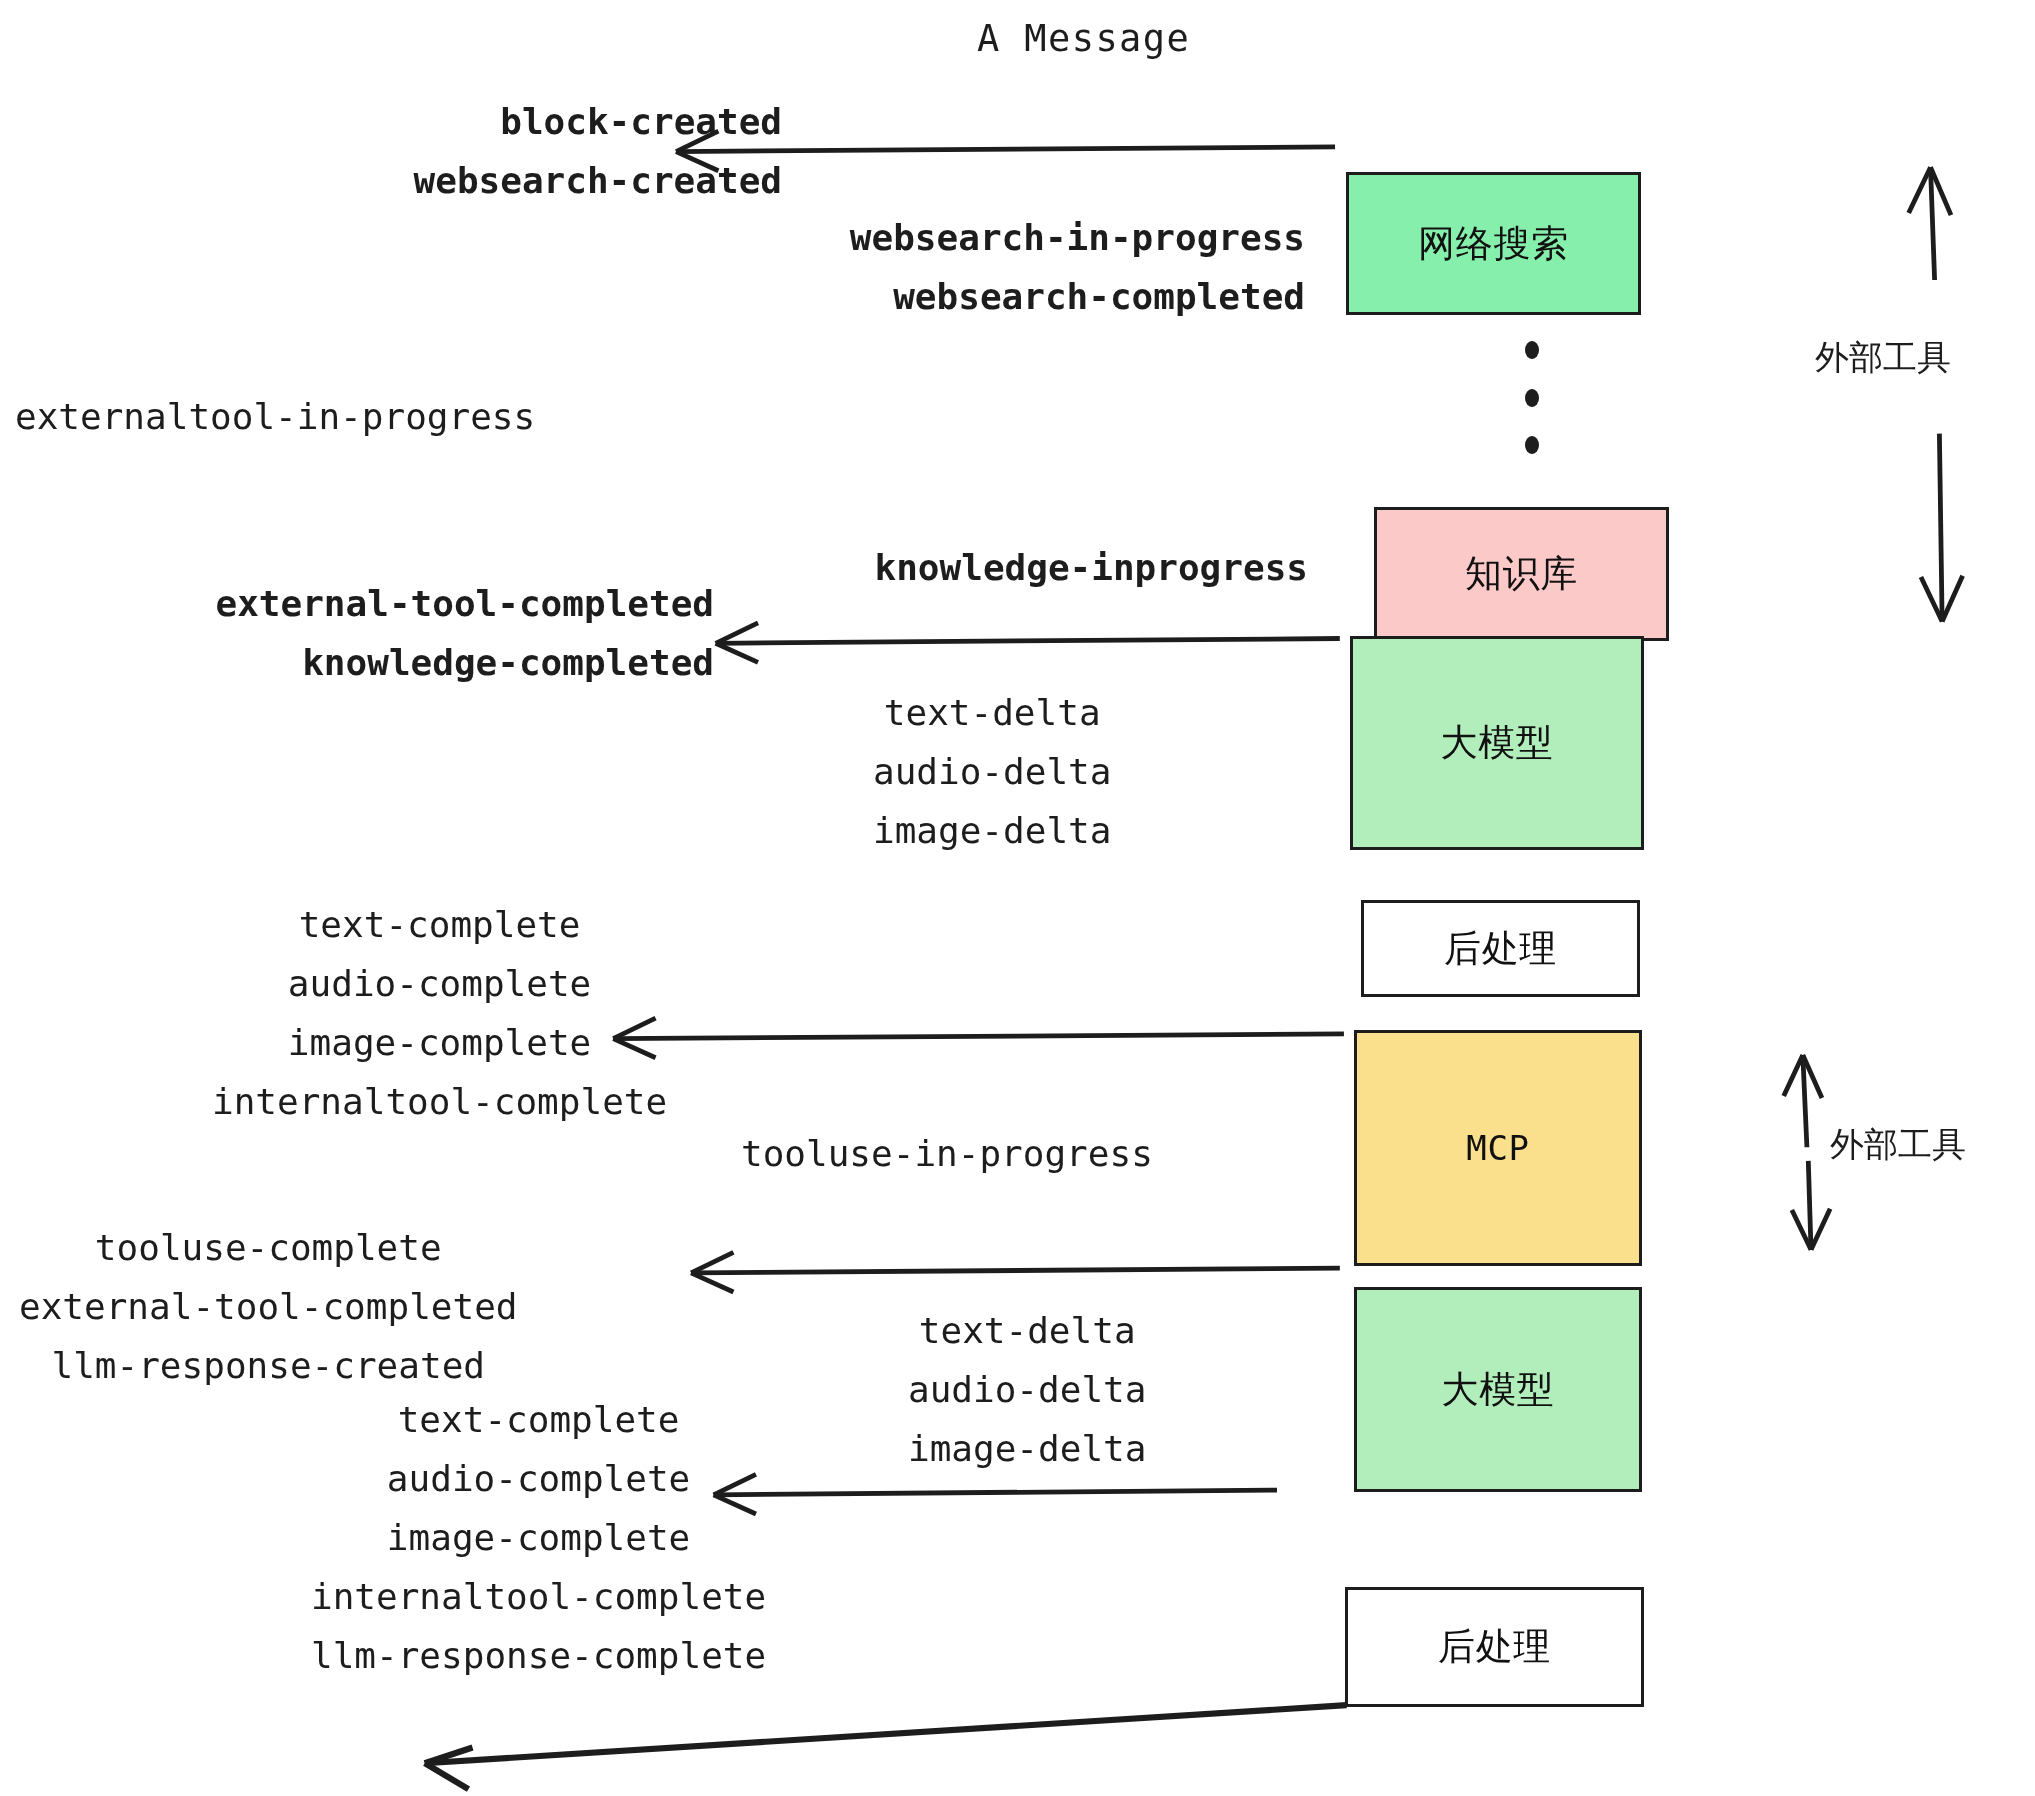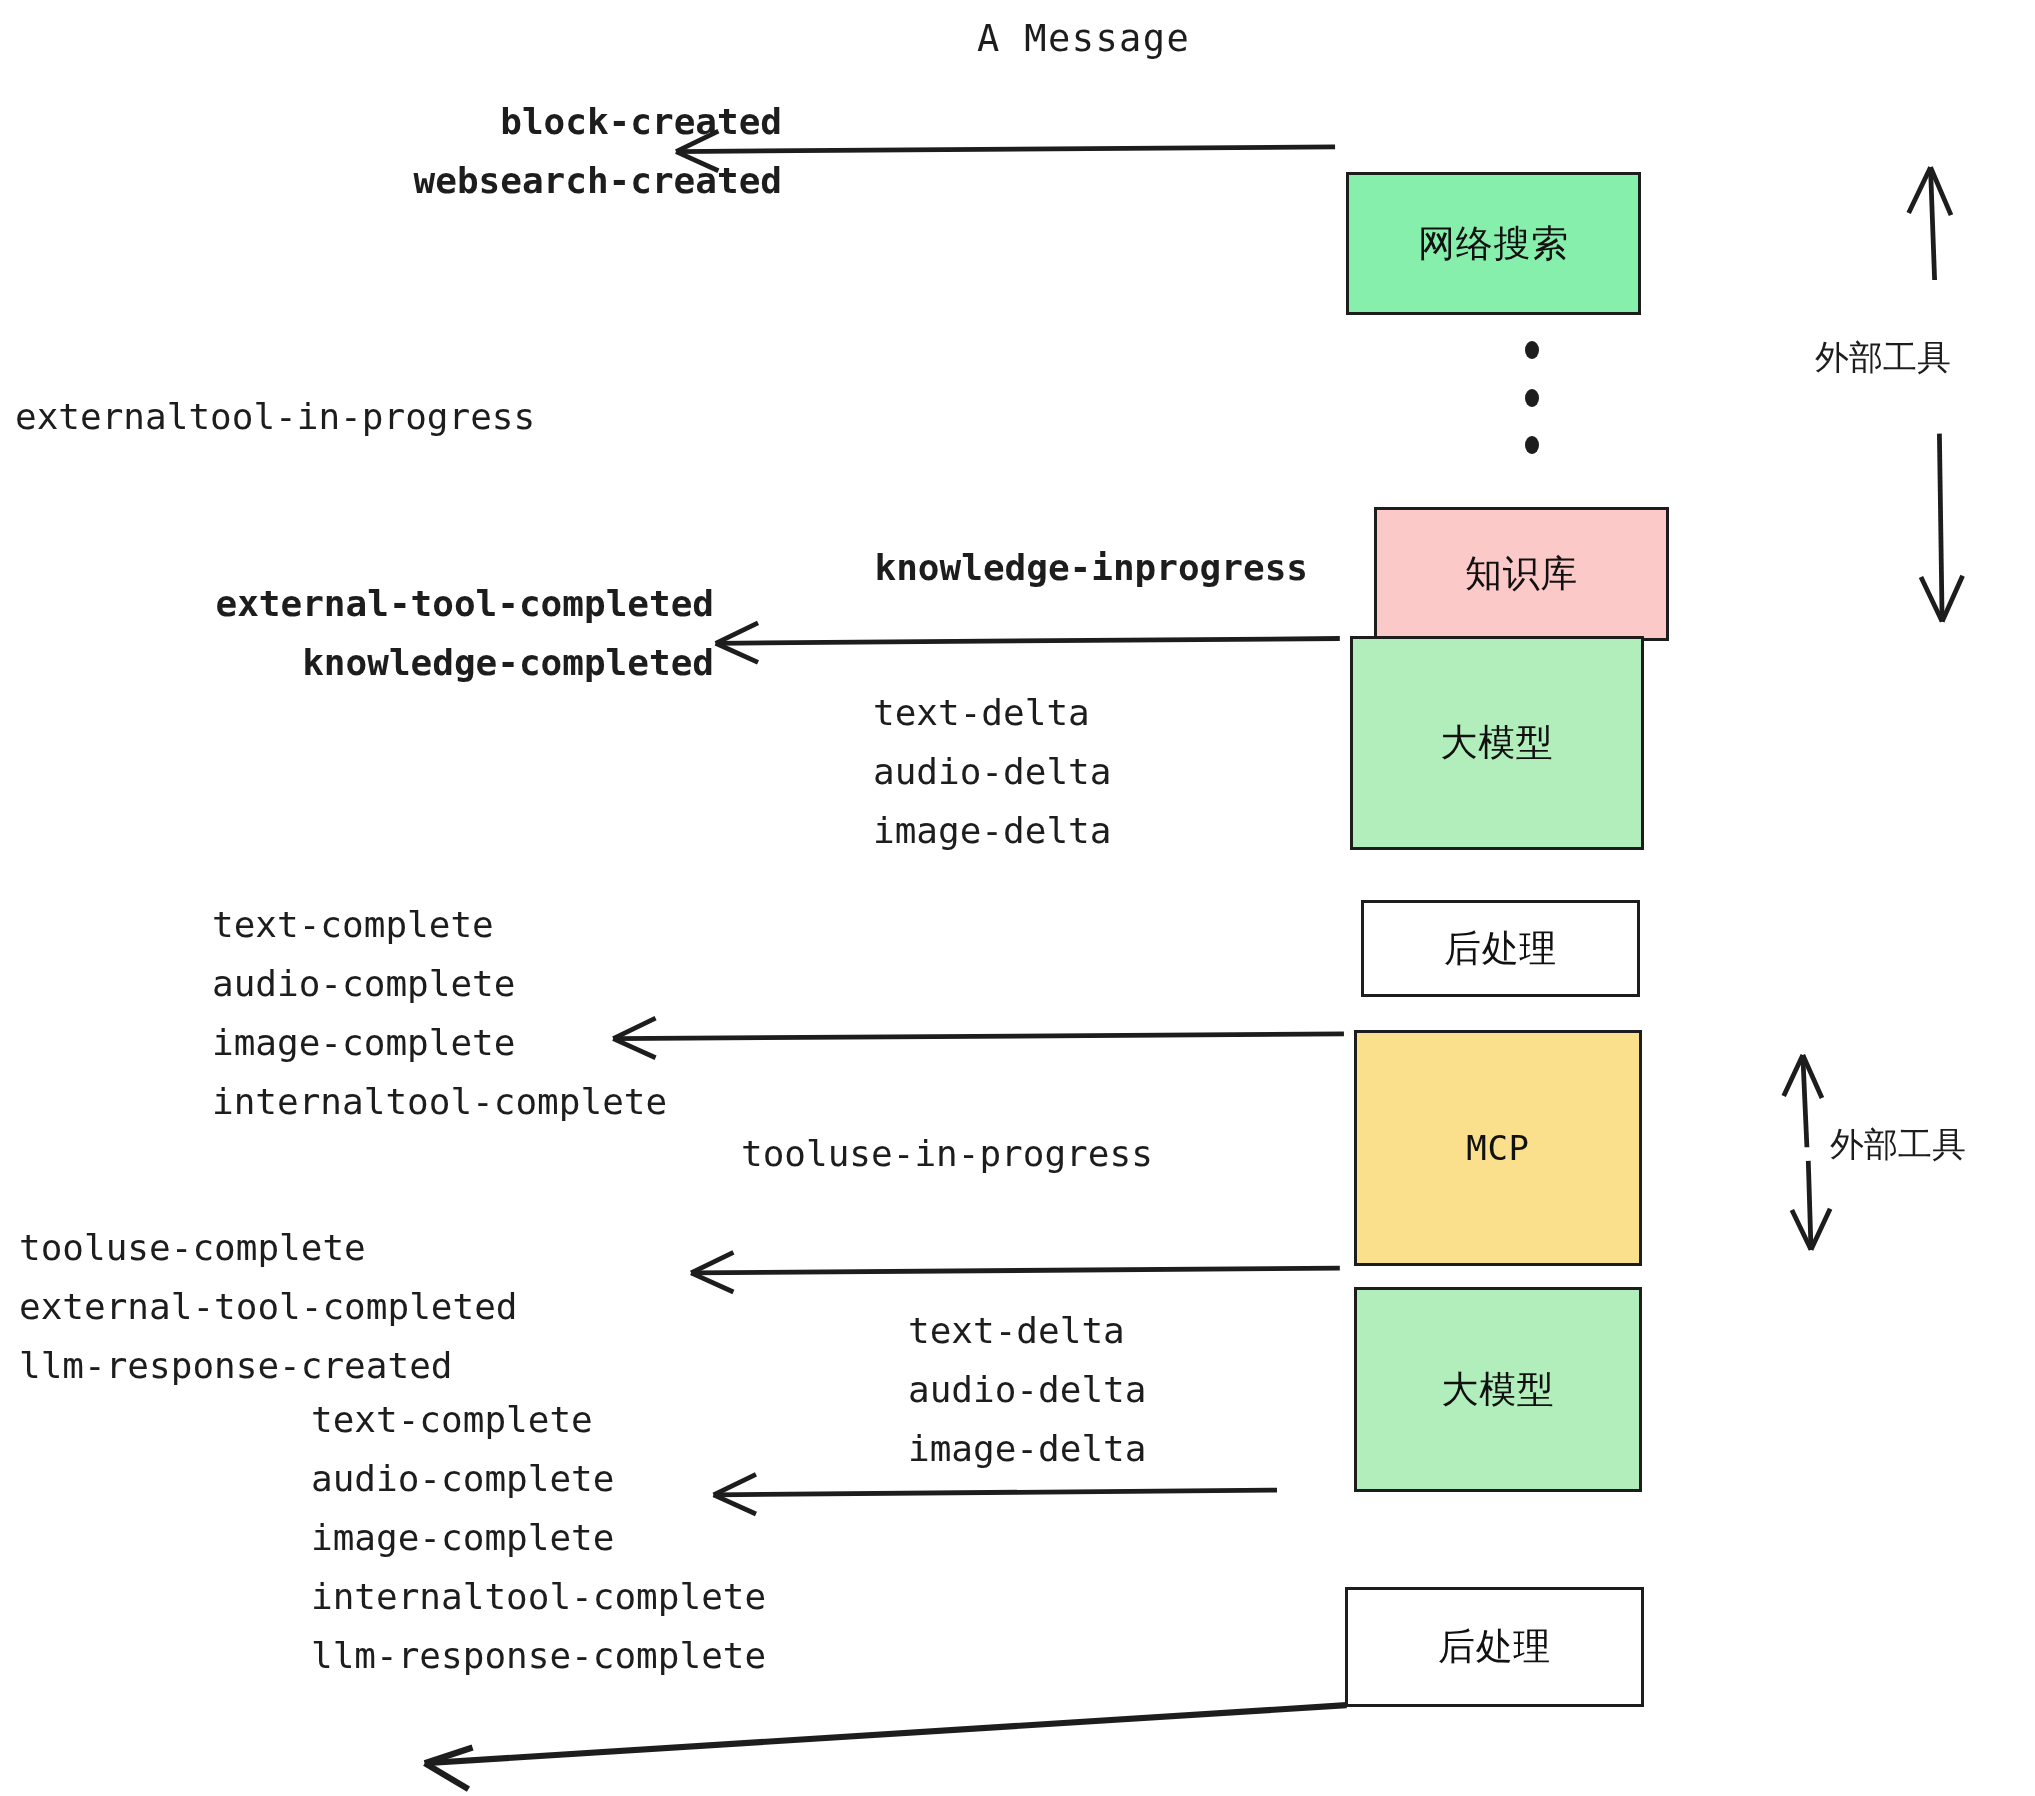--- a/index.html
+++ b/index.html
@@ -25,20 +25,21 @@
     letter-spacing: 1.4px;
     white-space: nowrap;
   }
   
   .evtgroup {
     position: absolute;
     font-family: "DejaVu Sans Mono", "Liberation Mono", monospace;
     font-size: 36px;
     color: #1d1d1d;
     white-space: nowrap;
+    text-align: center;
   }
   .evtgroup > div { line-height: 59px; }
   .evtgroup.right { text-align: right; font-weight: bold; }
   
   .node {
     position: absolute;
     box-sizing: border-box;
     border: 3.4px solid #1d1d1d;
     display: flex;
     align-items: center;
@@ -136,20 +137,24 @@
       <line x1="2648" y1="1700" x2="2652" y2="1830" stroke-width="7"></line>
       <path d="M 2652 1830 L 2624 1772 M 2652 1830 L 2680 1770" stroke-width="7"></path>
     </g>
   </svg>
 
   <div class="evtgroup right" style="left:99px; top:92px; width:683px;">
     <div>block-created</div>
     <div>websearch-created</div>
   </div>
 
+  <div class="evtgroup right" style="left:615px; top:208px; width:690px;">
+    <div>websearch-in-progress</div>
+    <div>websearch-completed</div>
+  </div>
 
   <div class="evtgroup" style="left:15px; top:387px;">
     <div>externaltool-in-progress</div>
   </div>
 
   <div class="evtgroup right" style="left:615px; top:538px; width:693px;">
     <div>knowledge-inprogress</div>
   </div>
 
   <div class="evtgroup right" style="left:41px; top:574px; width:673px;">

